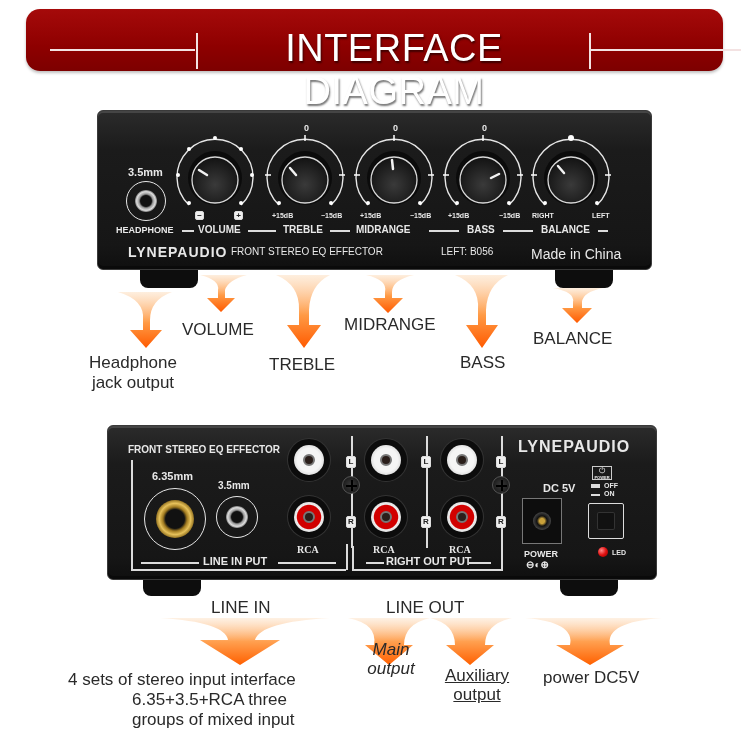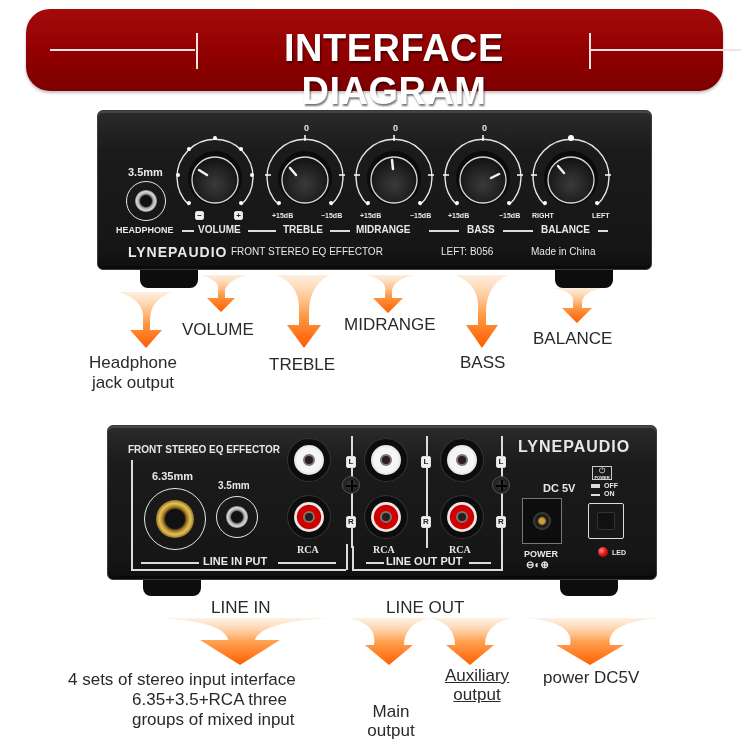--- a/index.html
+++ b/index.html
@@ -1,25 +1,24 @@
 <!DOCTYPE html>
 <html><head>
 <meta charset="utf-8">
 <style>
   * { box-sizing: border-box; margin: 0; padding: 0; }
   html, body { width: 750px; height: 750px; background: #ffffff; overflow: hidden; }
   body { position: relative; font-family: "Liberation Sans", sans-serif; color: #222; }
 
   
   .banner {
-    position: absolute; left: 26px; top: 9px; width: 697px; height: 82px;
+    position: absolute; left: 26px; top: 9px; width: 697px; height: 62px;
     background: linear-gradient(#a50a0a, #8e0000 60%, #7d0000);
-    border-radius: 24px;
+    border-radius: 14px;
     box-shadow: 0 2px 3px rgba(0,0,0,0.25);
-    font-weight: bold;
   }
   .banner .line { position: absolute; top: 40px; height: 2px; background: #f3e2e2; }
   .banner .line.l { left: 24px; width: 145px; }
   .banner .line.r { left: 565px; width: 150px; }
   .banner .bar { position: absolute; top: 24px; width: 2px; height: 36px; background: #f3e2e2; }
   .banner .bar.l { left: 170px; }
   .banner .bar.r { left: 563px; }
   .banner .title {
     position: absolute; left: 176px; top: 18px; width: 384px; text-align: center;
     color: #fff; font-size: 38px; letter-spacing: 0.5px;
@@ -185,21 +184,21 @@
   <div class="wtxt" style="left:258px; top:113px; font-size:10px;">MIDRANGE</div>
   <div class="hline" style="left:331px; top:119px; width:30px;"></div>
   <div class="wtxt" style="left:369px; top:113px; font-size:10px;">BASS</div>
   <div class="hline" style="left:405px; top:119px; width:30px;"></div>
   <div class="wtxt" style="left:443px; top:113px; font-size:10px;">BALANCE</div>
   <div class="hline" style="left:500px; top:119px; width:10px;"></div>
 
   <div class="wtxt" style="left:30px; top:133px; font-size:14px; letter-spacing:1px;">LYNEPAUDIO</div>
   <div class="wtxt" style="left:133px; top:135px; font-size:10px; font-weight:normal;">FRONT STEREO EQ EFFECTOR</div>
   <div class="wtxt" style="left:343px; top:135px; font-size:10px; font-weight:normal;">LEFT: B056</div>
-  <div class="wtxt" style="left:433px; top:135px; font-size:10px; font-weight:normal;">Made in China</div>
+  <div class="wtxt" style="left:433px; top:135px; font-size:14px; font-weight:normal;">Made in China</div>
 </div>
 
 <svg class="arrow" style="left:0; top:0;" width="750" height="420">
   <defs>
     <linearGradient id="ag" x1="0" y1="0" x2="0" y2="1">
       <stop offset="0" stop-color="#fde3c8" stop-opacity="0.6"></stop>
       <stop offset="0.55" stop-color="#ff9a45"></stop>
       <stop offset="1" stop-color="#ff5a00"></stop>
     </linearGradient>
   </defs>
@@ -291,21 +290,21 @@
 
   <div class="vline" style="left:393px; top:10px; height:112px;"></div>
   <div class="tag" style="left:388px; top:30px;">L</div>
   <div class="screw" style="left:384px; top:50px;"></div>
   <div class="tag" style="left:388px; top:90px;">R</div>
 
   <div class="vline" style="left:244px; top:120px; height:25px;"></div>
   <div class="hline" style="left:244px; top:143px; width:150px;"></div>
   <div class="vline" style="left:393px; top:120px; height:25px;"></div>
   <div class="hline" style="left:258px; top:136px; width:18px;"></div>
-  <div class="wtxt" style="left:278px; top:129px; font-size:11px;">LINE OUT PUT</div>
+  <div class="wtxt" style="left:278px; top:129px; font-size:11px;">RIGHT OUT PUT</div>
   <div class="hline" style="left:361px; top:136px; width:22px;"></div>
 
   <div class="wtxt" style="left:410px; top:12px; font-size:16px; letter-spacing:1px;">LYNEPAUDIO</div>
   <div class="wtxt" style="left:418px; top:56px; font-size:11px;margin-left:17px;">DC 5V</div>
   <div style="position:absolute; left:414px; top:72px; width:40px; height:46px; border:1px solid #777; background:#0d0d0d;">
     <div style="position:absolute; left:10px; top:13px; width:18px; height:18px; border-radius:50%; background:radial-gradient(#c9a13a 20%, #111 40%, #444 70%);"></div>
   </div>
   <div class="wtxt" style="left:416px; top:123px; font-size:9px;">POWER</div>
   <div class="wtxt" style="left:418px; top:133px; font-size:10px;">⊖◐⊕</div>
 
@@ -343,21 +342,21 @@
 
   <path d="M430 8 Q455 14 455 35 L446 35 L470 55 L494 35 L485 35 Q485 14 512 8 Z" fill="url(#ag2)"></path>
 
   <path d="M525 8 Q575 12 570 35 L556 35 L590 55 L624 35 L610 35 Q605 12 662 8 Z" fill="url(#ag2)"></path>
 </svg>
 
 <div class="lbl" style="left:68px; top:670px;">4 sets of stereo input interface</div>
 <div class="lbl" style="left:132px; top:690px;">6.35+3.5+RCA three</div>
 <div class="lbl" style="left:132px; top:710px;">groups of mixed input</div>
 
-<div class="lbl c" style="left:356px; top:702px; width:70px; line-height:19px;">
+<div class="lbl c" style="left:356px; top:640px; width:70px; line-height:19px;font-style:italic;">
   <div>Main</div>
   <div>output</div>
 </div>
 <div class="lbl c" style="left:432px; top:666px; width:90px; line-height:19px;text-decoration:underline;">
   <div>Auxiliary</div>
   <div>output</div>
 </div>
 <div class="lbl" style="left:543px; top:668px;">power DC5V</div>
 
 </body></html>

